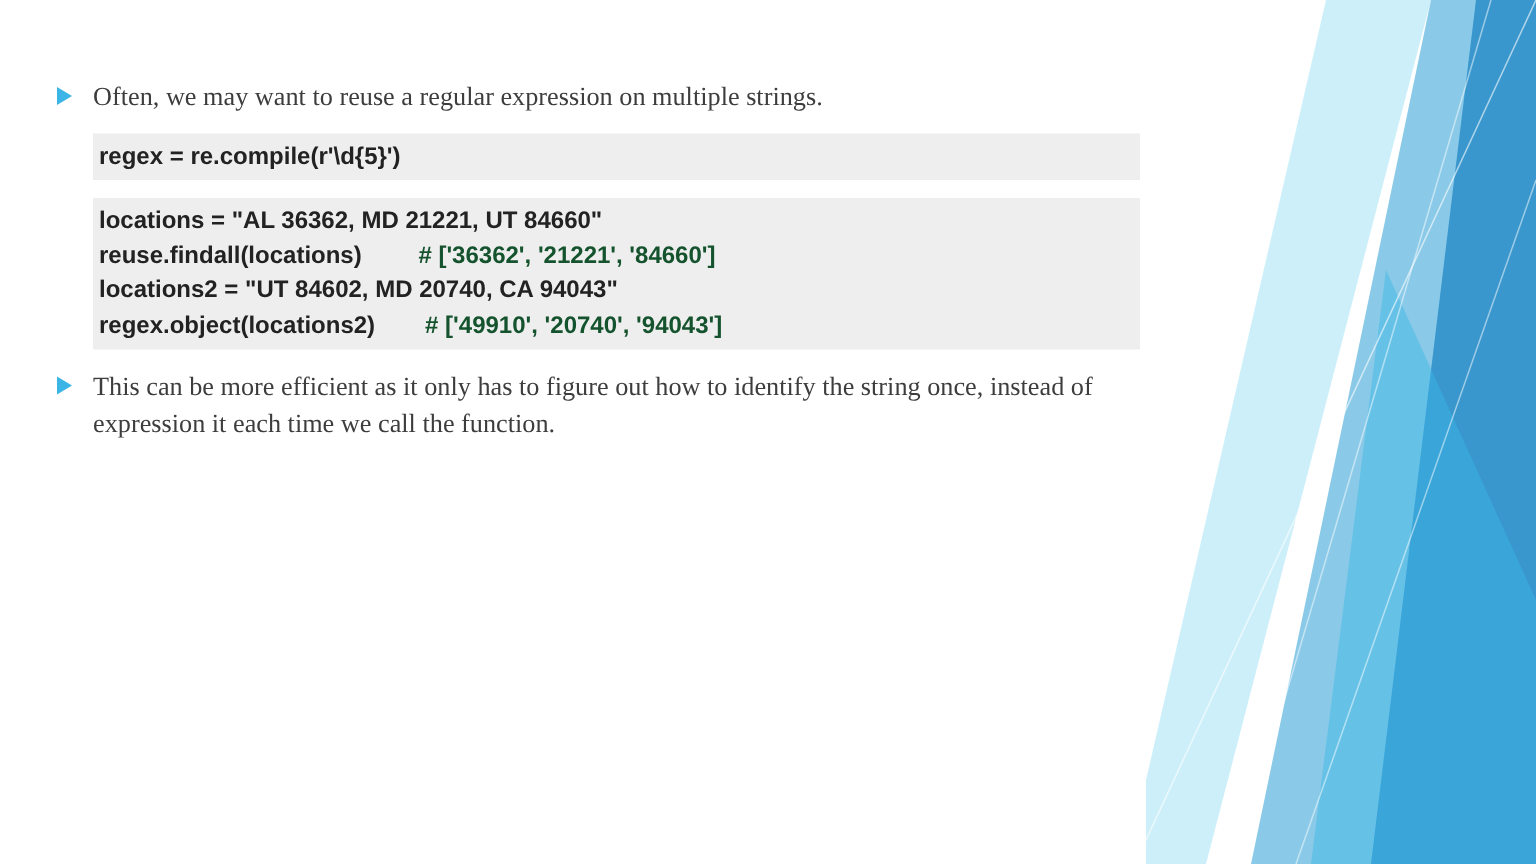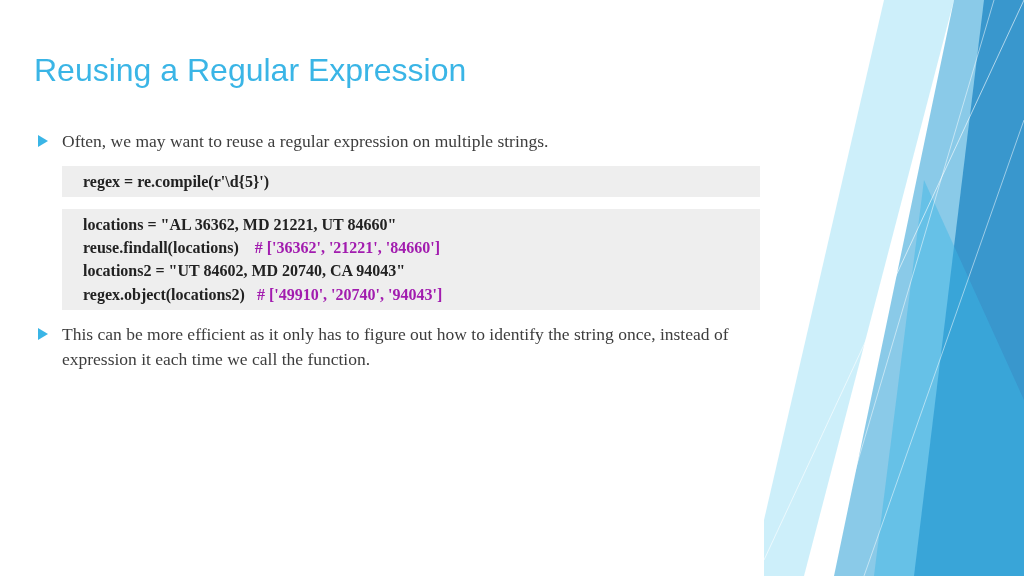--- a/index.html
+++ b/index.html
@@ -47,48 +47,47 @@
     position: absolute;
     left: 4px;
     top: 6px;
     width: 0; height: 0;
     border-top: 6px solid transparent;
     border-bottom: 6px solid transparent;
     border-left: 10px solid #3ab5e6;
   }
   .code-block {
     background: #eeeeee;
-    font-family: Liberation Serif, serif;
+    font-family: Liberation Sans, sans-serif;
     font-weight: bold;
     font-size: 16px;
-    padding: 4px 21px;
+    padding: 4px 4px;
     margin: 8px 0 12px 28px;
     white-space: pre;
     color: #222;
     line-height: 1.45;
   }
-  .code-block .comment { color: #a21caf; font-weight: bold; }
+  .code-block .comment { color: #14532d; font-weight: bold; margin-left: 20px; }
 </style>
 </head>
 <body>
 
 <div class="bg-deco">
   <svg viewBox="0 0 260 576" preserveAspectRatio="none">
     <polygon points="190,0 260,0 260,576 70,576" fill="#2a9fd6" opacity="0.55"></polygon>
     <polygon points="220,0 260,0 260,576 150,576" fill="#1d85c4" opacity="0.75"></polygon>
     <polygon points="120,0 190,0 40,576 0,576 0,520" fill="#6fd0f0" opacity="0.35"></polygon>
     <polygon points="160,180 260,400 260,576 110,576" fill="#3ab5e6" opacity="0.45"></polygon>
     <line x1="260" y1="0" x2="0" y2="560" stroke="#ffffff" stroke-width="1" opacity="0.6"></line>
     <line x1="230" y1="0" x2="60" y2="576" stroke="#ffffff" stroke-width="1" opacity="0.5"></line>
     <line x1="260" y1="120" x2="100" y2="576" stroke="#ffffff" stroke-width="1" opacity="0.5"></line>
   </svg>
 </div>
 
 <div class="slide">
-  <h1 class="title">Reusing a Regular Expression</h1>
 
   <ul class="bullets">
     <li>
       <span>Often, we may want to reuse a regular expression on multiple strings.</span>
     </li>
   </ul>
 
   <div class="code-block"><span>regex = re.compile(r'\d{5}')</span></div>
 
 

